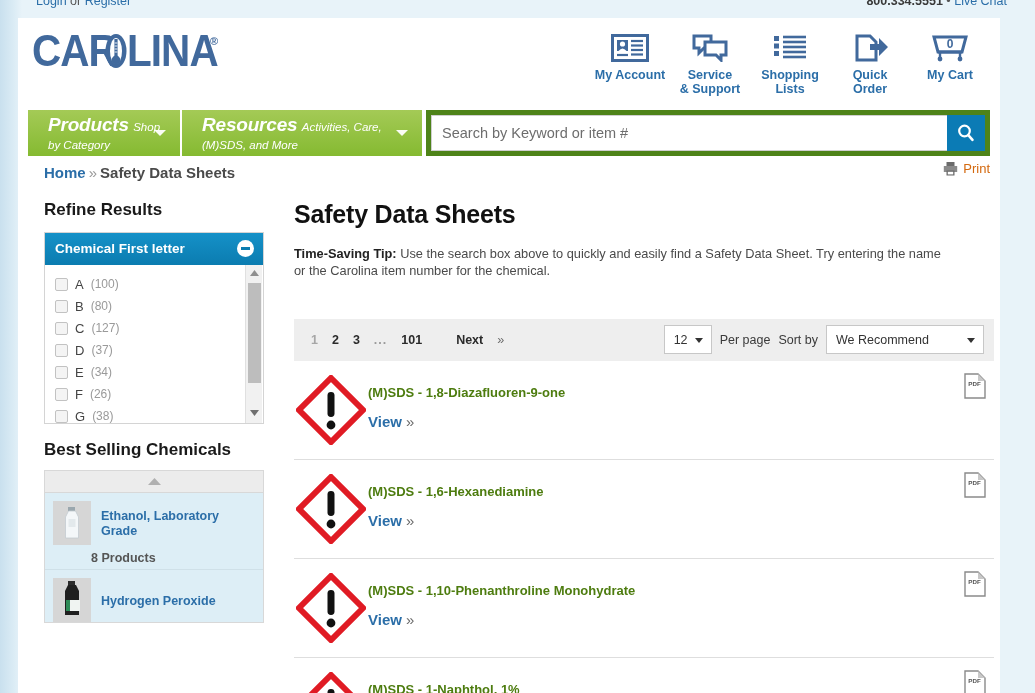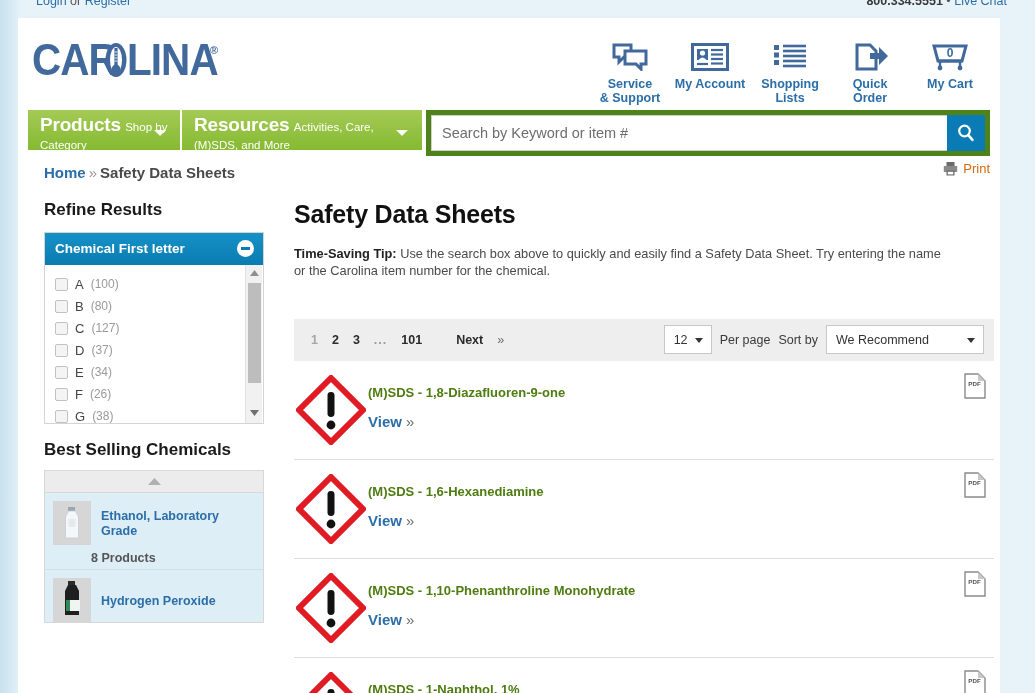--- a/index.html
+++ b/index.html
@@ -25,21 +25,21 @@
   .utility-sep { color: #555; }
   .util-phone { color: #3a3a3a; font-weight: bold; }
 
   .shell {
     position: absolute; left: 18px; top: 18px;
     width: 982px; height: 680px;
     background: #ffffff;
   }
 
   
-  .header { position: relative; height: 92px; margin-top: 9px; }
+  .header { position: relative; height: 92px; }
   .logo {
     position: absolute; left: 14px; top: 9px;
     width: 200px; height: 52px;
   }
   .logo svg { display:block; }
 
   .header-icons {
     position: absolute; right: 10px; top: 6px;
     display: flex; gap: 0px; align-items: flex-start;
   }
@@ -50,25 +50,25 @@
   }
   .hicon .glyph { height: 40px; display:flex; align-items:center; justify-content:center; }
   .hicon .lbl { display:block; }
 
   
   .nav-row {
     position: absolute; left: 10px; top: 92px;
     width: 962px; height: 46px;
   }
   .navbtn {
-    position: absolute; top: 0; height: 40px;
+    position: absolute; top: 0; height: 46px;
     background: linear-gradient(to bottom, #9ac councils 0%, #8cbf3f 100%);
     background: linear-gradient(to bottom, #a4ca56 0%, #85ba31 100%);
-    color: #fff; padding: 4px 10px 0 12px;
-    text-decoration: none; display: block;
+    color: #fff; padding: 4px 10px 0 20px;
+    text-decoration: none; display: block; font-style: italic;
   }
   .navbtn.products { left: 0; width: 152px; }
   .navbtn.resources { left: 154px; width: 240px; }
   .navbtn .t1 { font-size: 19px; font-weight: bold; line-height: 21px; letter-spacing: -0.2px; }
   .navbtn .t2 { font-size: 11.5px; line-height: 14px; }
   .navbtn .caret {
     position: absolute; right: 14px; top: 20px;
     width: 0; height: 0; border-left: 6px solid transparent;
     border-right: 6px solid transparent; border-top: 6px solid #fff; opacity: .95;
   }
@@ -257,45 +257,45 @@
           <line x1="82.6" y1="25" x2="85.4" y2="25"></line>
         </g>
       </svg>
     </a>
 
     <div class="header-icons">
 
       <a href="#" class="hicon">
         <span class="glyph">
           <svg width="38" height="28" viewBox="0 0 38 28">
-            <path d="M3 2 h17 v12 h-7 l-5 5 v-5 h-5 z" fill="none" stroke="#41699c" stroke-width="3"></path>
-            <path d="M14 8 h21 v13 h-5 v5 l-5 -5 h-11 z" fill="#fff" stroke="#41699c" stroke-width="3"></path>
-          </svg>
-        </span>
-        <span class="lbl">Service</span>
-        <span class="lbl">&amp; Support</span>
-      </a>
-
-      <a href="#" class="hicon">
-        <span class="glyph">
-          <svg width="38" height="28" viewBox="0 0 38 28">
             <rect x="1.5" y="1.5" width="35" height="25" fill="none" stroke="#41699c" stroke-width="3"></rect>
             <rect x="6" y="6" width="11" height="11" fill="#41699c"></rect>
             <circle cx="11.5" cy="10" r="2.6" fill="#fff"></circle>
             <path d="M7.5 17 q4-5 8 0 z" fill="#fff"></path>
             <g stroke="#41699c" stroke-width="2.2">
               <line x1="20" y1="7" x2="32" y2="7"></line>
               <line x1="20" y1="11.5" x2="32" y2="11.5"></line>
               <line x1="20" y1="16" x2="32" y2="16"></line>
               <line x1="20" y1="20.5" x2="32" y2="20.5"></line>
             </g>
             <line x1="6" y1="21" x2="17" y2="21" stroke="#41699c" stroke-width="2.2"></line>
           </svg>
         </span>
         <span class="lbl">My Account</span>
+      </a>
+
+      <a href="#" class="hicon">
+        <span class="glyph">
+          <svg width="38" height="28" viewBox="0 0 38 28">
+            <path d="M3 2 h17 v12 h-7 l-5 5 v-5 h-5 z" fill="none" stroke="#41699c" stroke-width="3"></path>
+            <path d="M14 8 h21 v13 h-5 v5 l-5 -5 h-11 z" fill="#fff" stroke="#41699c" stroke-width="3"></path>
+          </svg>
+        </span>
+        <span class="lbl">Service</span>
+        <span class="lbl">&amp; Support</span>
       </a>
 
       <a href="#" class="hicon">
         <span class="glyph">
           <svg width="38" height="28" viewBox="0 0 38 28">
             <g fill="#41699c">
               <rect x="3" y="2" width="5" height="5"></rect>
               <rect x="3" y="9.5" width="5" height="5"></rect>
               <rect x="3" y="17" width="5" height="5"></rect>
             </g>

